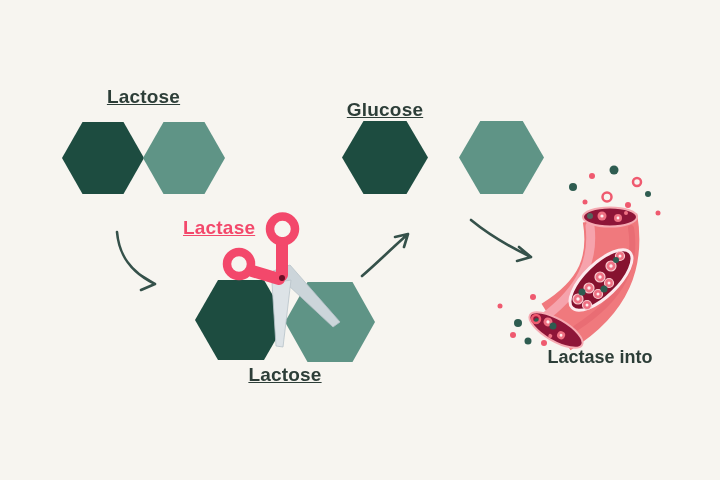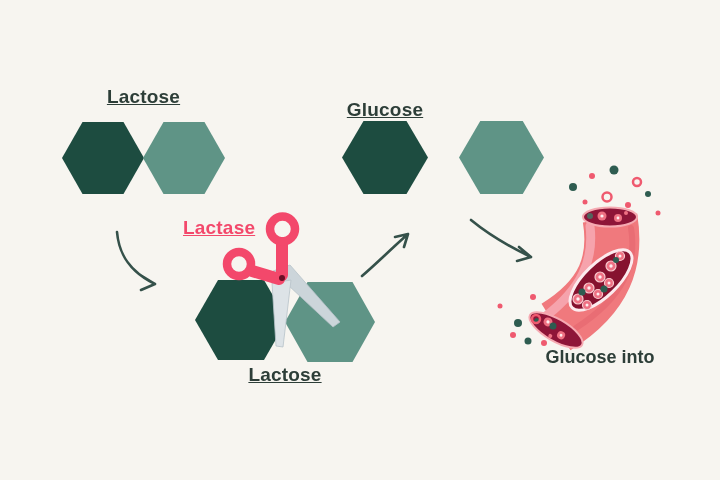--- a/index.html
+++ b/index.html
@@ -137,16 +137,16 @@
       <circle cx="46" cy="159" r="4" fill="none" stroke="#ef5a6f" stroke-width="2.5"></circle>
       <circle cx="63" cy="166" r="3.5" fill="#2e5c50"></circle>
       <circle cx="23" cy="175" r="3" fill="#ef5a6f"></circle>
       <circle cx="38" cy="181" r="3.5" fill="#2e5c50"></circle>
       <circle cx="54" cy="183" r="3" fill="#ef5a6f"></circle>
       <circle cx="10" cy="146" r="2.5" fill="#ef5a6f"></circle>
     </g>
   </svg>
 
   <div class="caption">
-    <div>Glucose into</div>
+    <div>Lactase into</div>
   </div>
 
 </div>
 
 </body></html>

